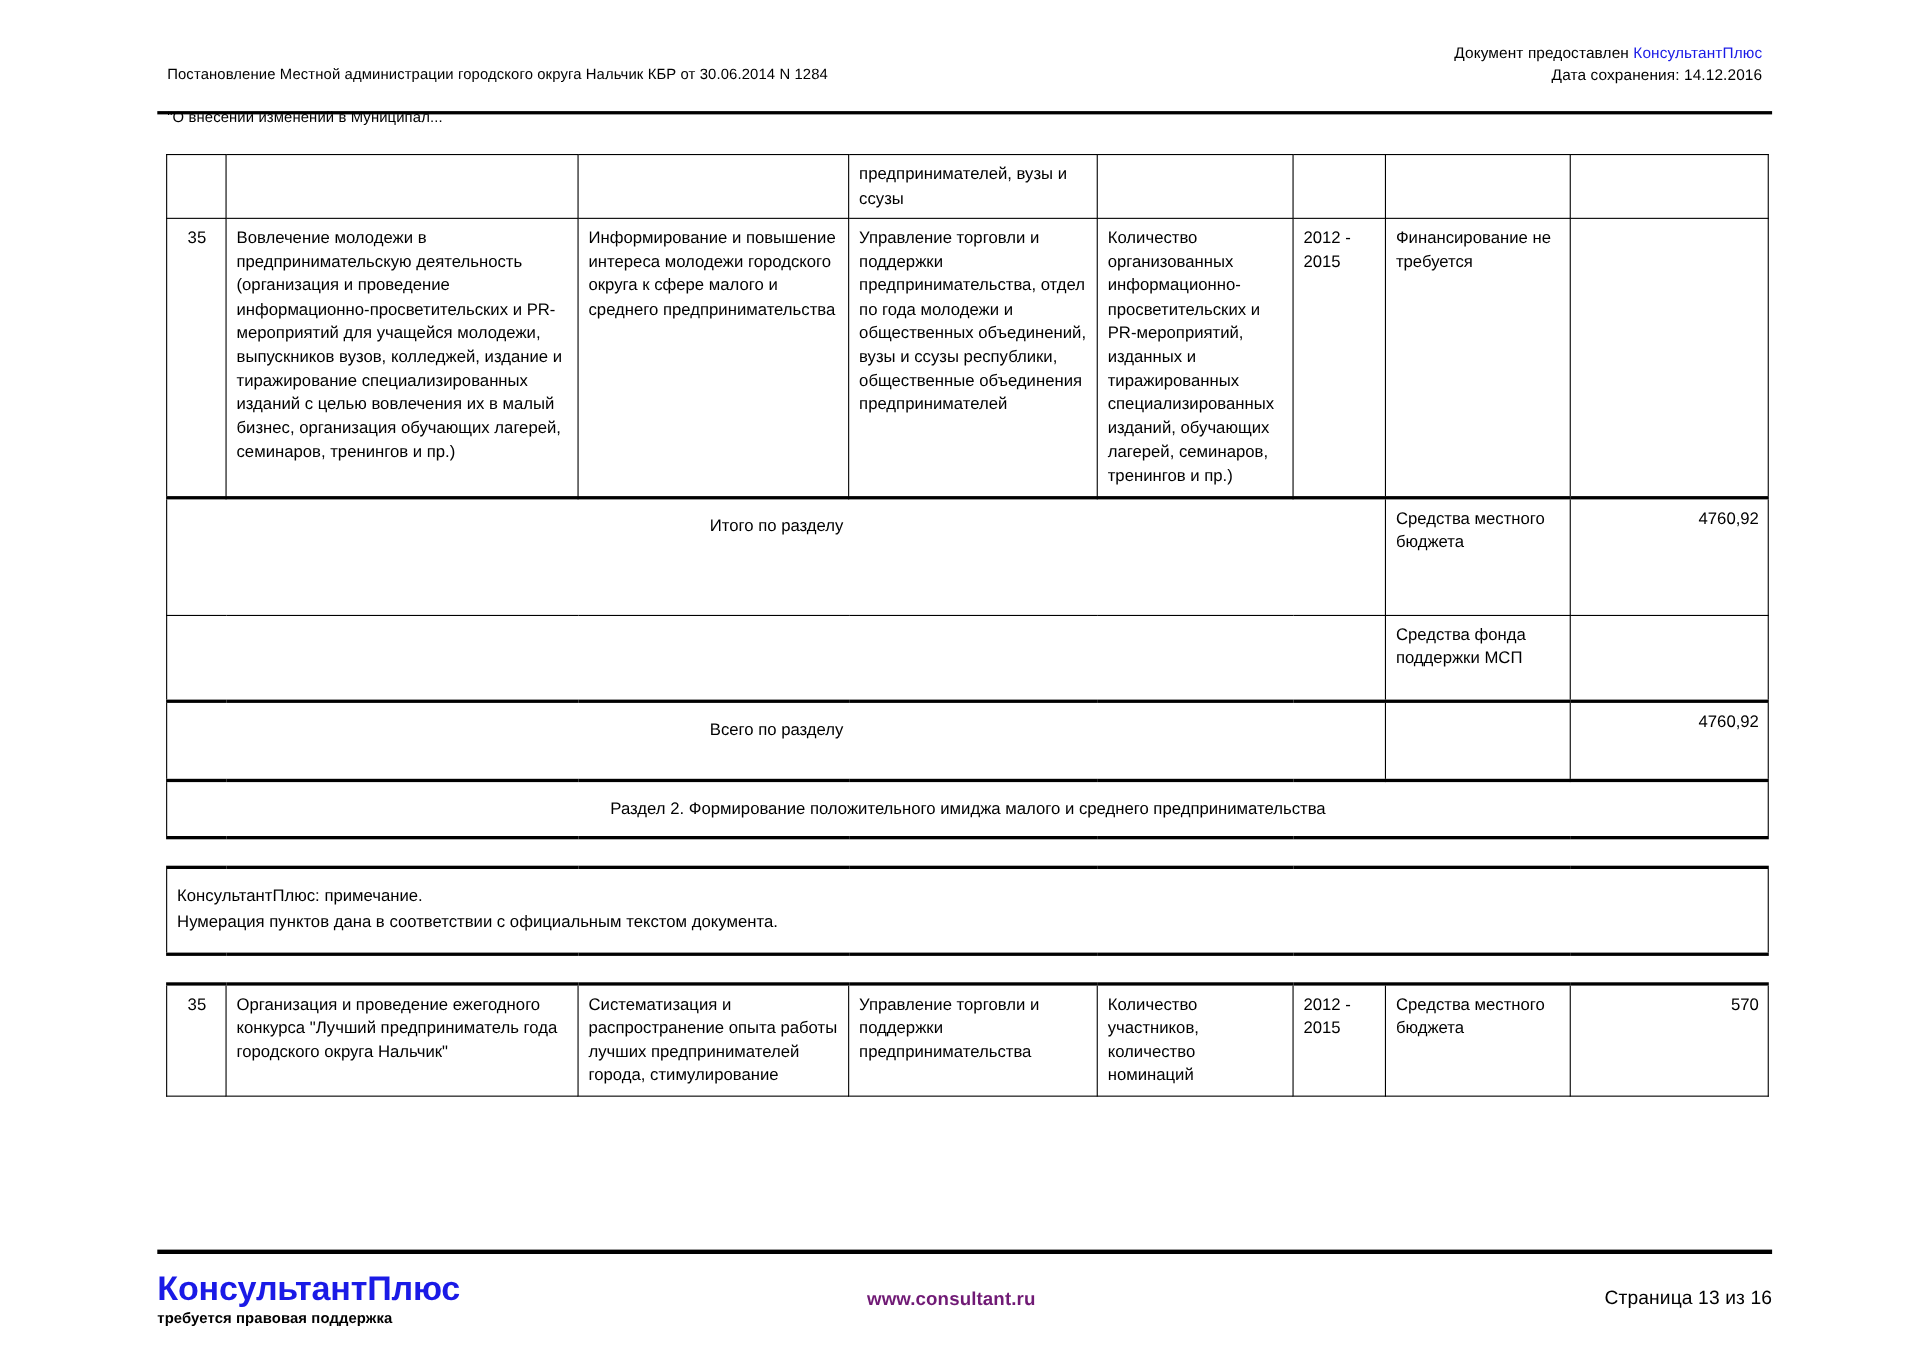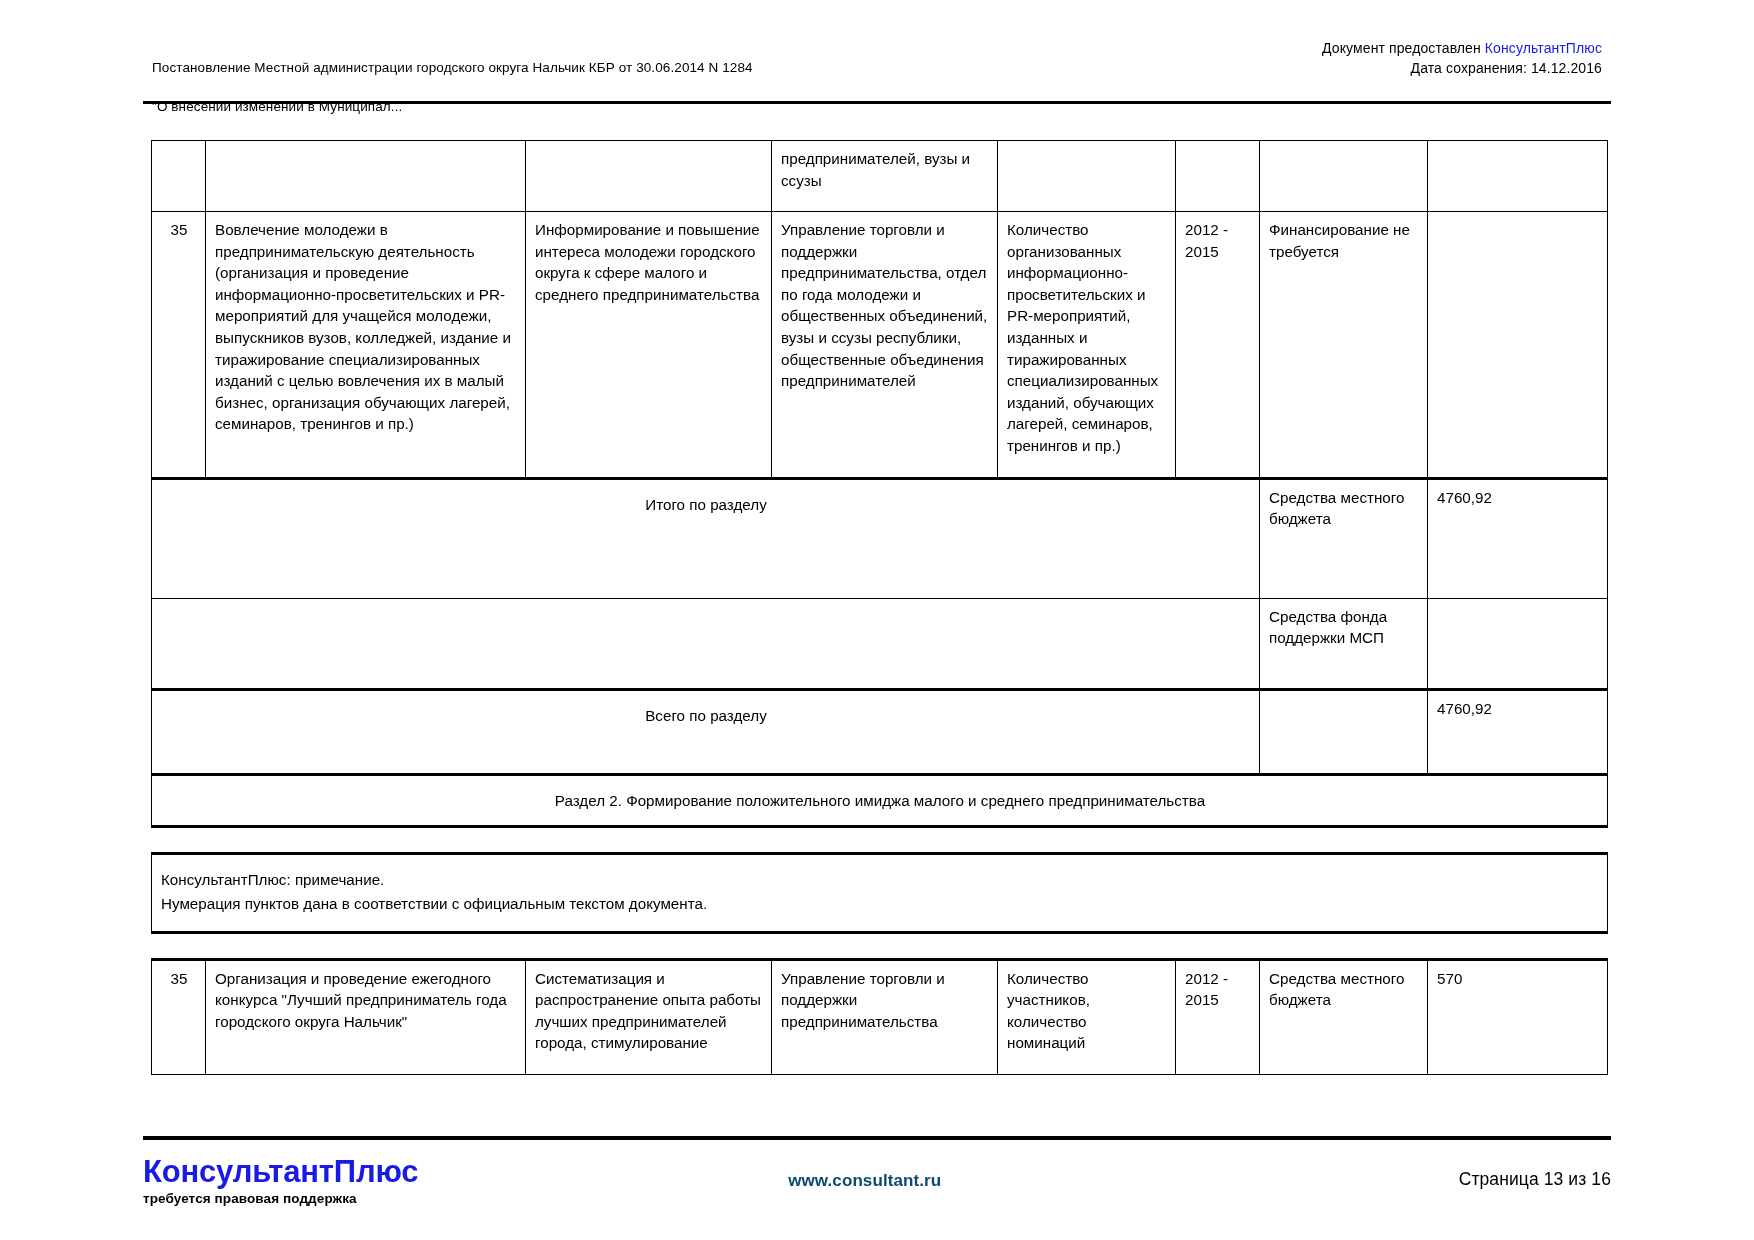--- a/index.html
+++ b/index.html
@@ -96,21 +96,21 @@
     margin-top: 2px;
     letter-spacing: 0.1px;
   }
   .footer-url {
     position: absolute;
     left: 50%;
     transform: translateX(-58%);
     top: 16px;
     font-size: 17px;
     font-weight: bold;
-    color: #0c4a6e;
+    color: #701a75;
     letter-spacing: 0.1px;
   }
   .footer-page {
     position: absolute;
     right: 0;
     top: 14px;
     font-size: 17.5px;
     color: #000;
     letter-spacing: 0.1px;
   }
@@ -124,33 +124,33 @@
   }
   table.doc-table {
     border-collapse: collapse;
     width: 1456px;
     table-layout: fixed;
     font-size: 15.2px;
     line-height: 1.42;
   }
   table.doc-table td {
     border: 1.5px solid #000;
-    padding: 7px 8px 20px 9px;
+    padding: 7px 8px 7px 9px;
     vertical-align: top;
     word-wrap: break-word;
     overflow-wrap: break-word;
   }
   td.c-num      { width: 54px;  text-align: center; }
   td.c-measure  { width: 320px; }
   td.c-goal     { width: 246px; }
   td.c-exec     { width: 226px; }
   td.c-indic    { width: 178px; }
   td.c-years    { width: 84px;  text-align: left; }
   td.c-source   { width: 168px; }
-  td.c-sum      { width: 180px; text-align: left; }
+  td.c-sum      { width: 180px; text-align: right; }
   .thick-top { border-top-width: 3px !important; }
   .thick-bottom { border-bottom-width: 3px !important; }
 
   .row-total-label {
     text-align: center;
     vertical-align: top;
     padding-top: 14px !important;
   }
   .section-title-cell {
     text-align: center;

